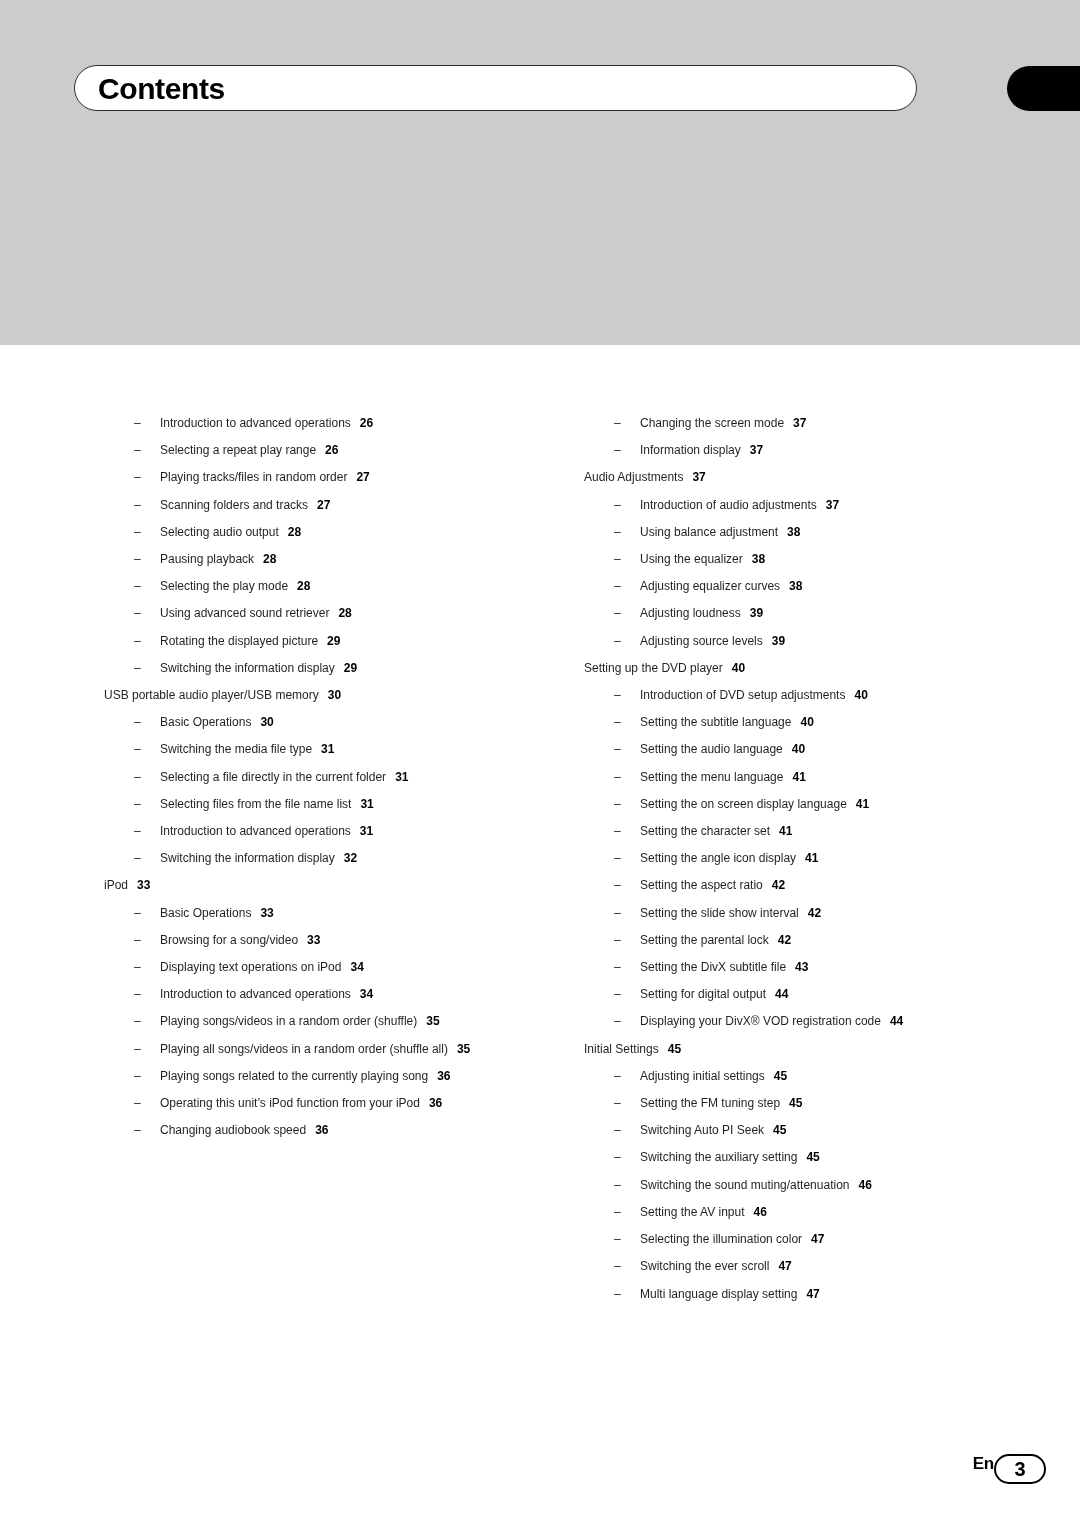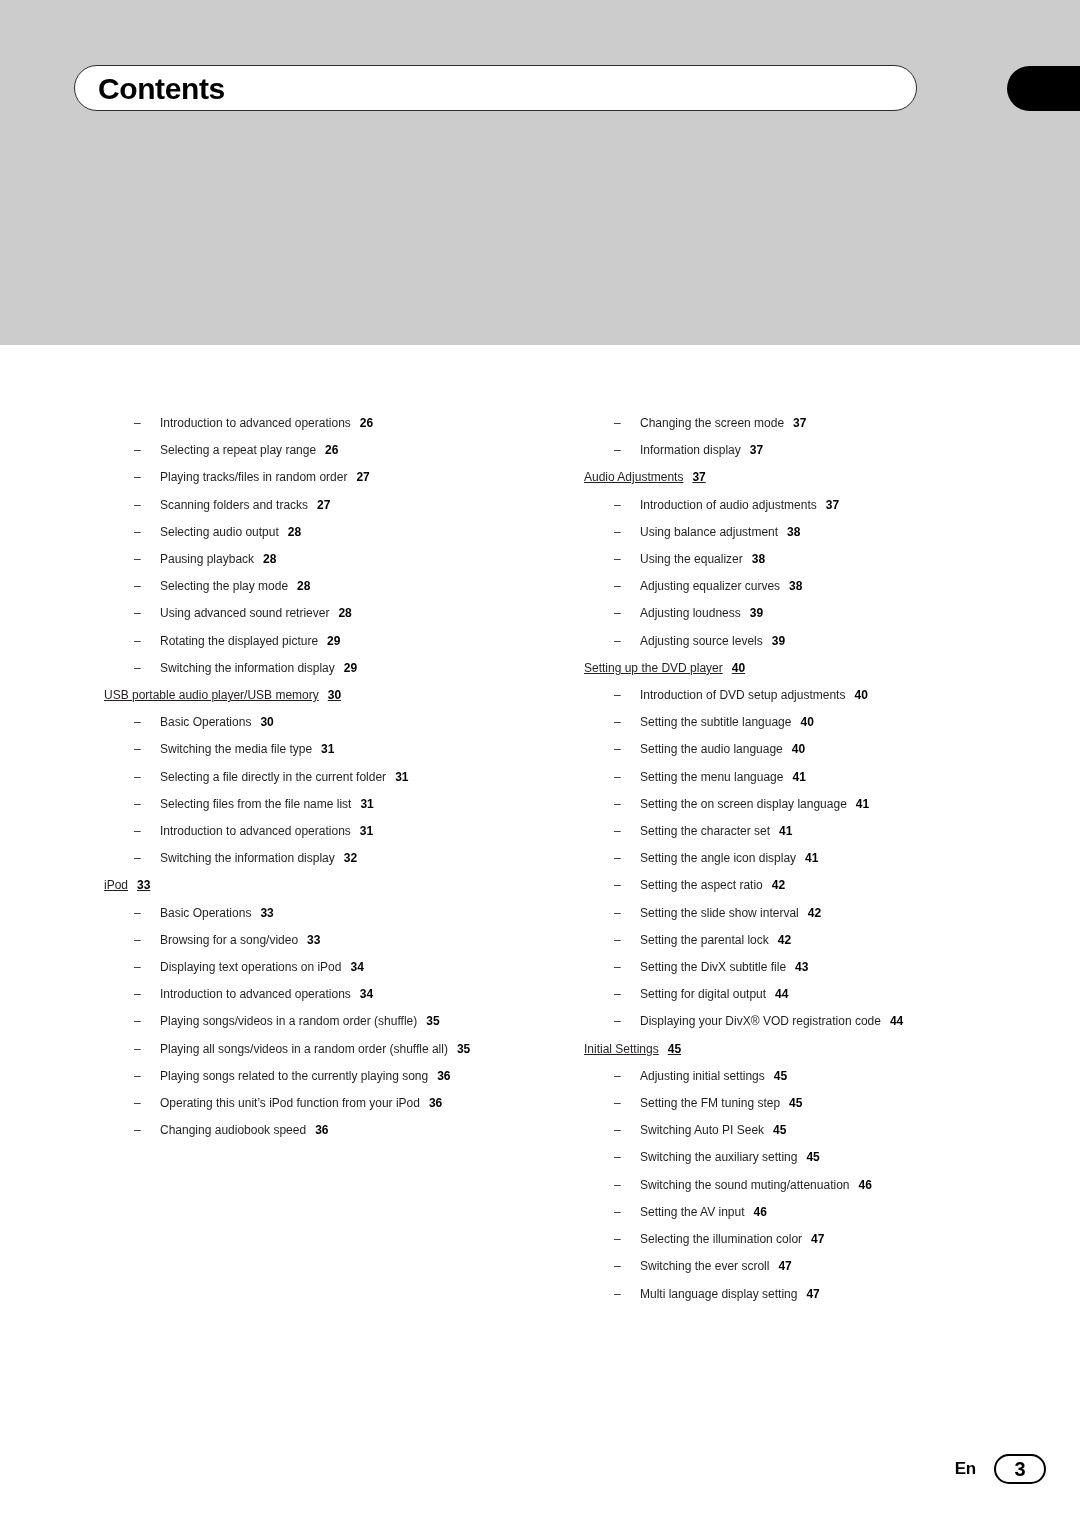--- a/index.html
+++ b/index.html
@@ -68,21 +68,20 @@
   #toc-right { left: 584px; width: 470px; }
 
   .entry {
     display: block;
     white-space: normal;
   }
   
   .entry.lvl0 {
     padding-left: 0;
     text-indent: 0;
-    text-decoration: underline;
   }
   
   .entry.lvl1 {
     padding-left: 56px;
     text-indent: -56px;
   }
   .dash {
     display: inline-block;
     width: 56px;
     text-indent: 0;
@@ -100,22 +99,20 @@
     margin-left: 9px;
     white-space: nowrap;
   }
 
   
   #footer {
     position: absolute;
     right: 34px;
     top: 1454px;
     display: flex;
-    align-items: center;
-    gap: 18px;
   }
   #footer-lang {
     font-size: 17px;
     font-weight: bold;
     color: #000000;
     letter-spacing: -0.2px;
   }
   #footer-page {
     width: 52px;
     height: 30px;

